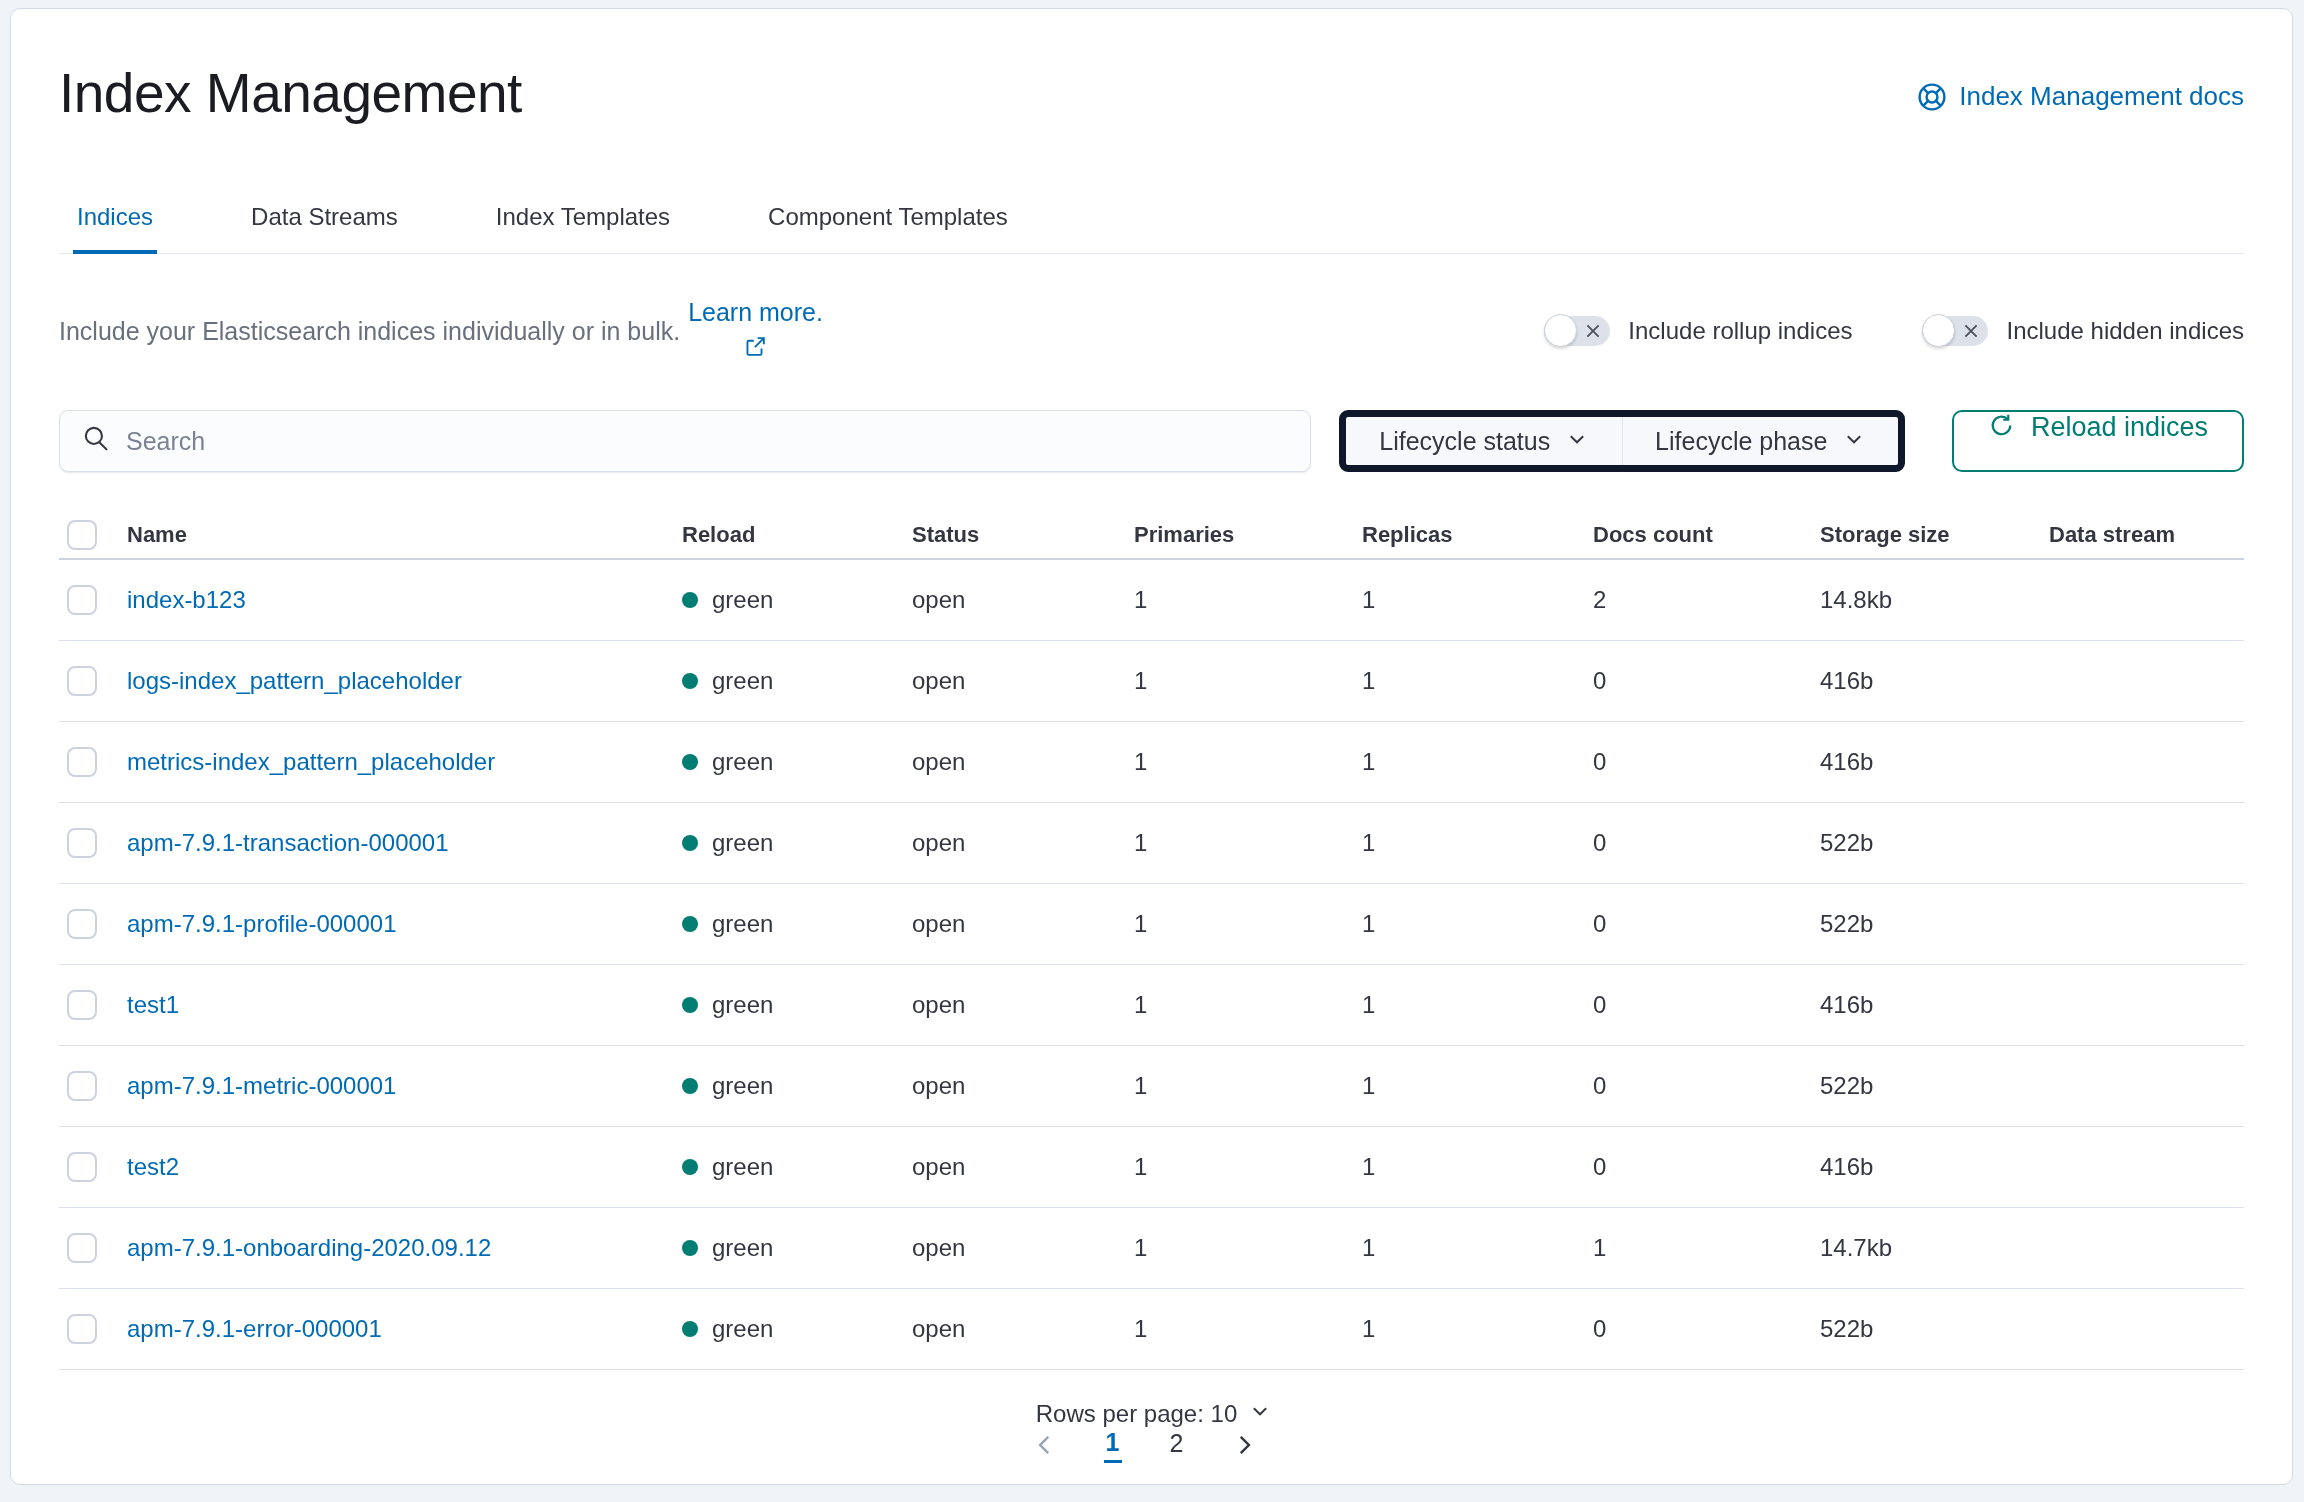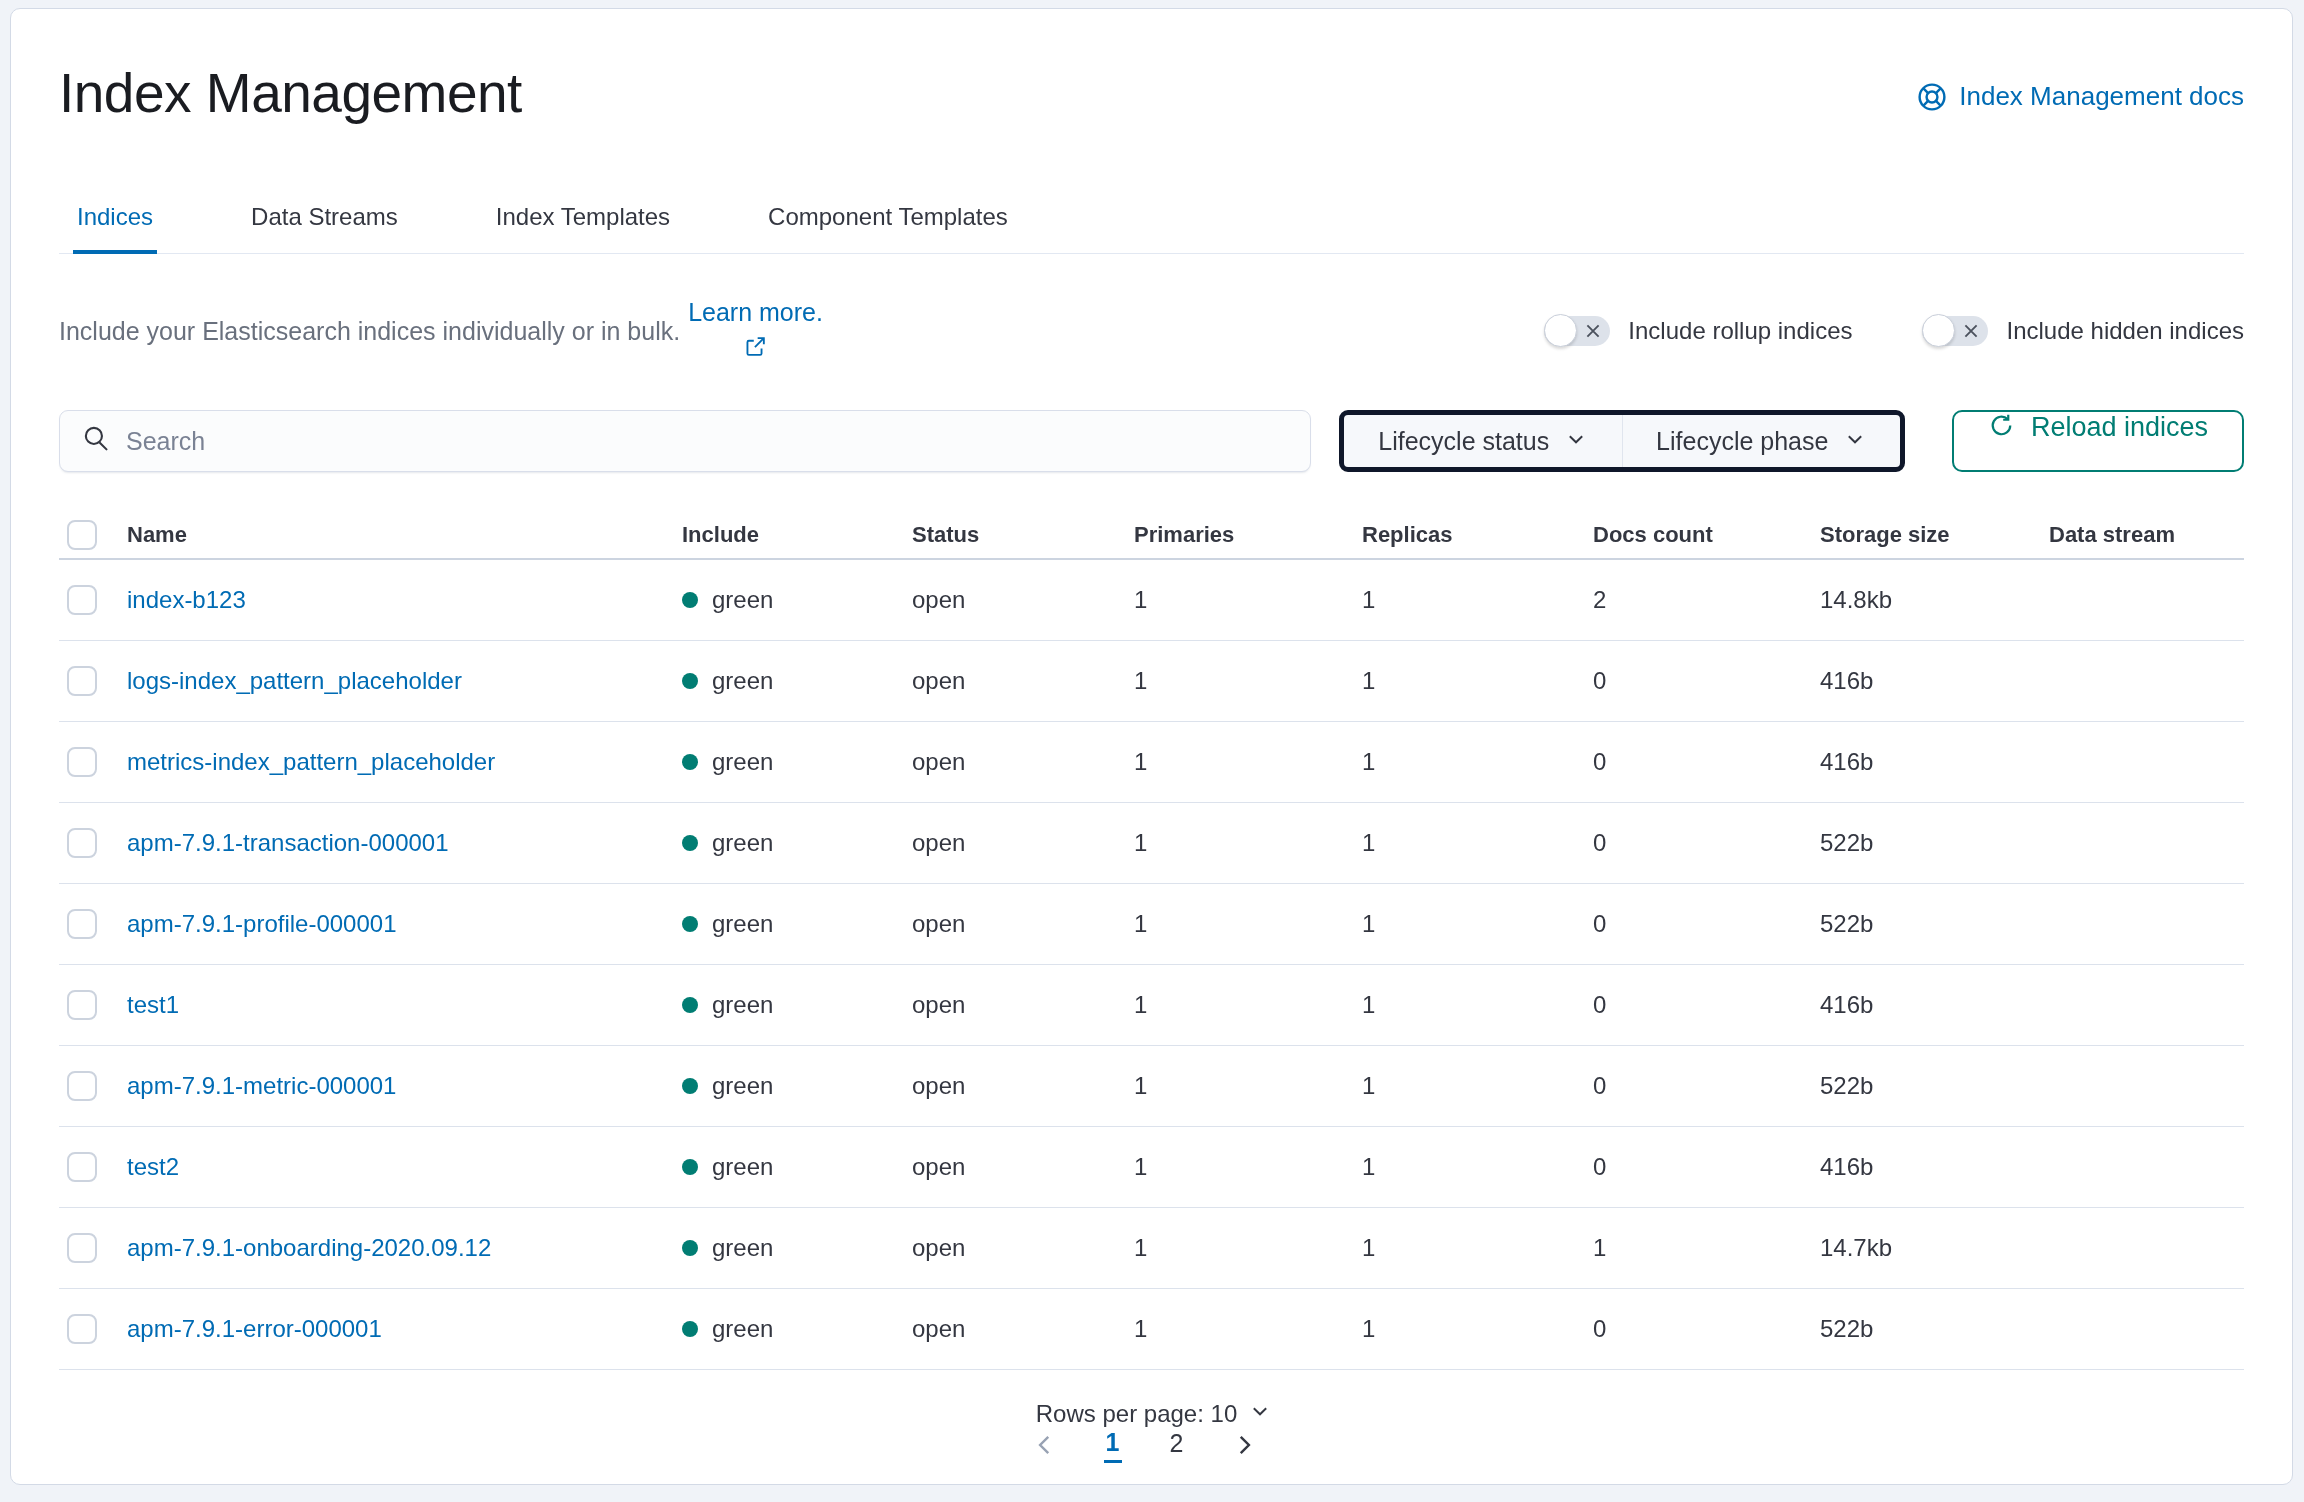--- a/index.html
+++ b/index.html
@@ -80,21 +80,21 @@
   }
   .search-box svg{margin:0 0 0 22px;color:#343741;flex:none;}
   .search-box input{
     border:none;outline:none;background:transparent;
     font-family:inherit;font-size:25px;color:var(--text);
     flex:1;height:100%;padding:0 20px 0 16px;
   }
   .search-box input::placeholder{color:#7a8294;}
   .filter-group{
     display:flex;margin-left:28px;width:566px;flex:none;
-    border:5px solid #0f172a;border-radius:9px;overflow:hidden;
+    border:7px solid #0f172a;border-radius:9px;overflow:hidden;
     background:#f6f8fb;
   }
   .filter-btn{
     flex:1;display:flex;align-items:center;justify-content:center;gap:16px;
     background:transparent;border:none;font-family:inherit;font-size:25px;color:var(--text);
     cursor:pointer;
   }
   .filter-btn + .filter-btn{border-left:1px solid #e0e5ee;}
   .reload-btn{
     margin-left:auto;display:flex;align-items:flex-start;gap:16px;
@@ -246,21 +246,21 @@
         <col style="width: 227px;">
         <col style="width: 229px;">
         <col>
       </colgroup>
     <thead>
       <tr id="table-header-row">
           <th class="checkbox-col">
             <div class="checkbox"></div>
           </th>
           <th>Name</th>
-          <th>Include</th>
+          <th>Reload</th>
           <th>Status</th>
           <th>Primaries</th>
           <th>Replicas</th>
           <th>Docs count</th>
           <th>Storage size</th>
           <th>Data stream</th>
         </tr>
     </thead>
     <tbody id="table-body">
         <tr>

